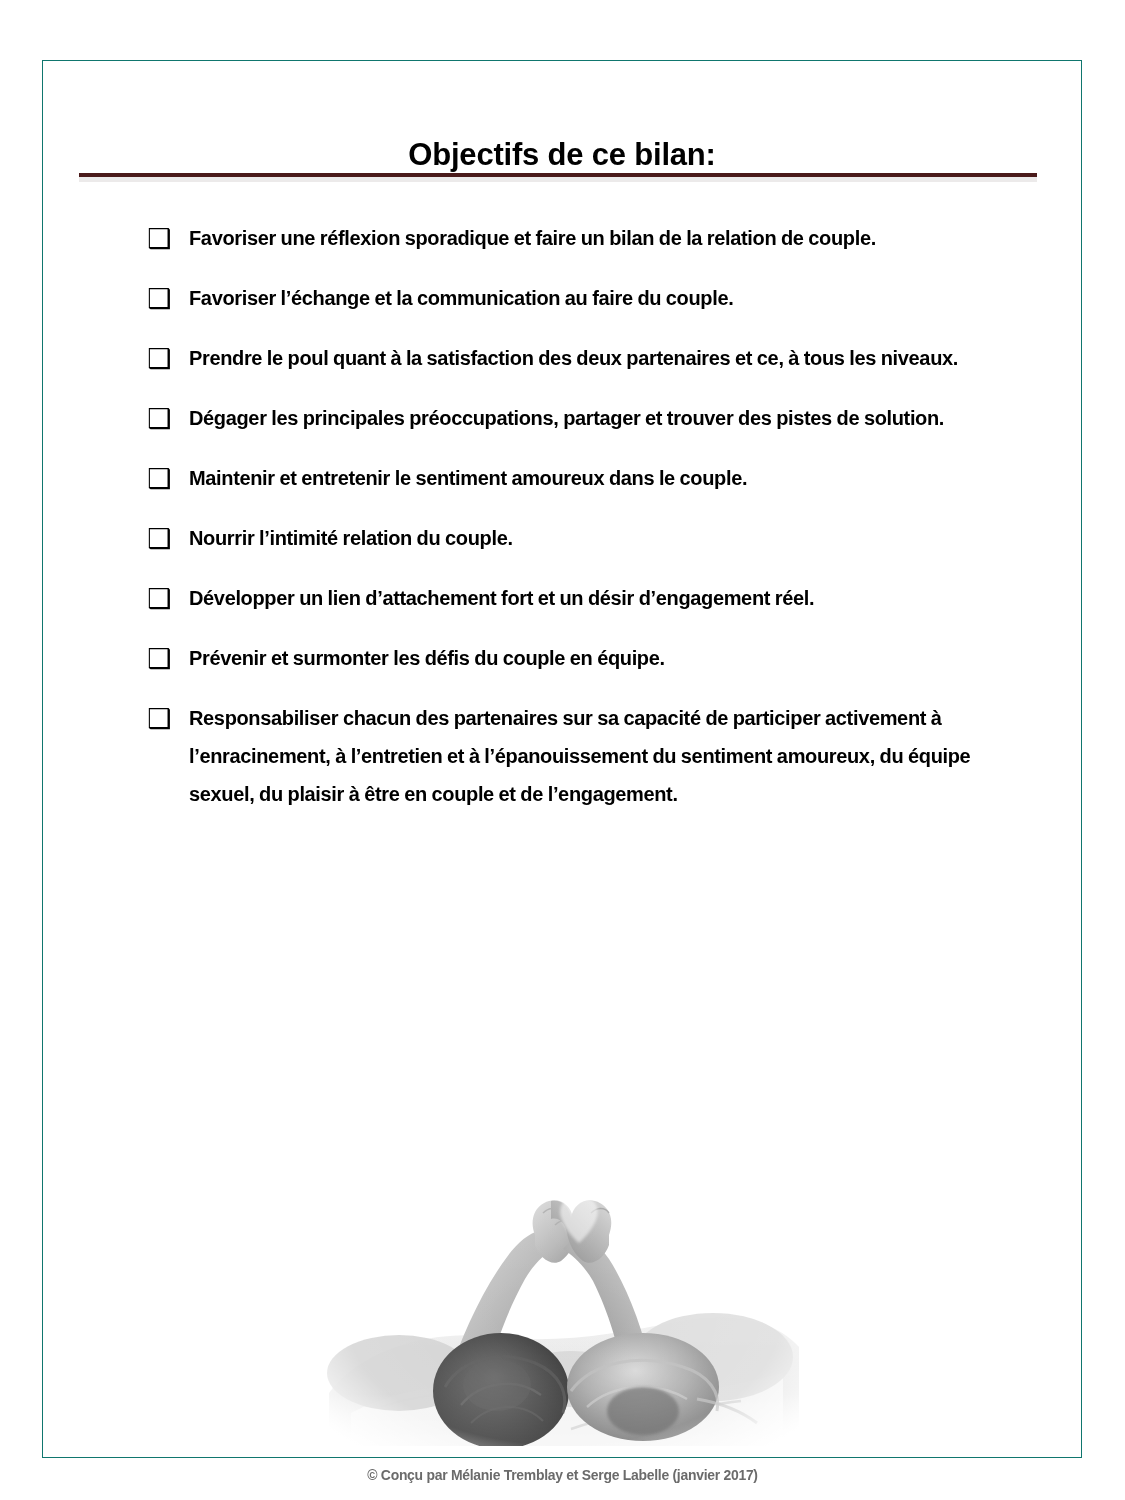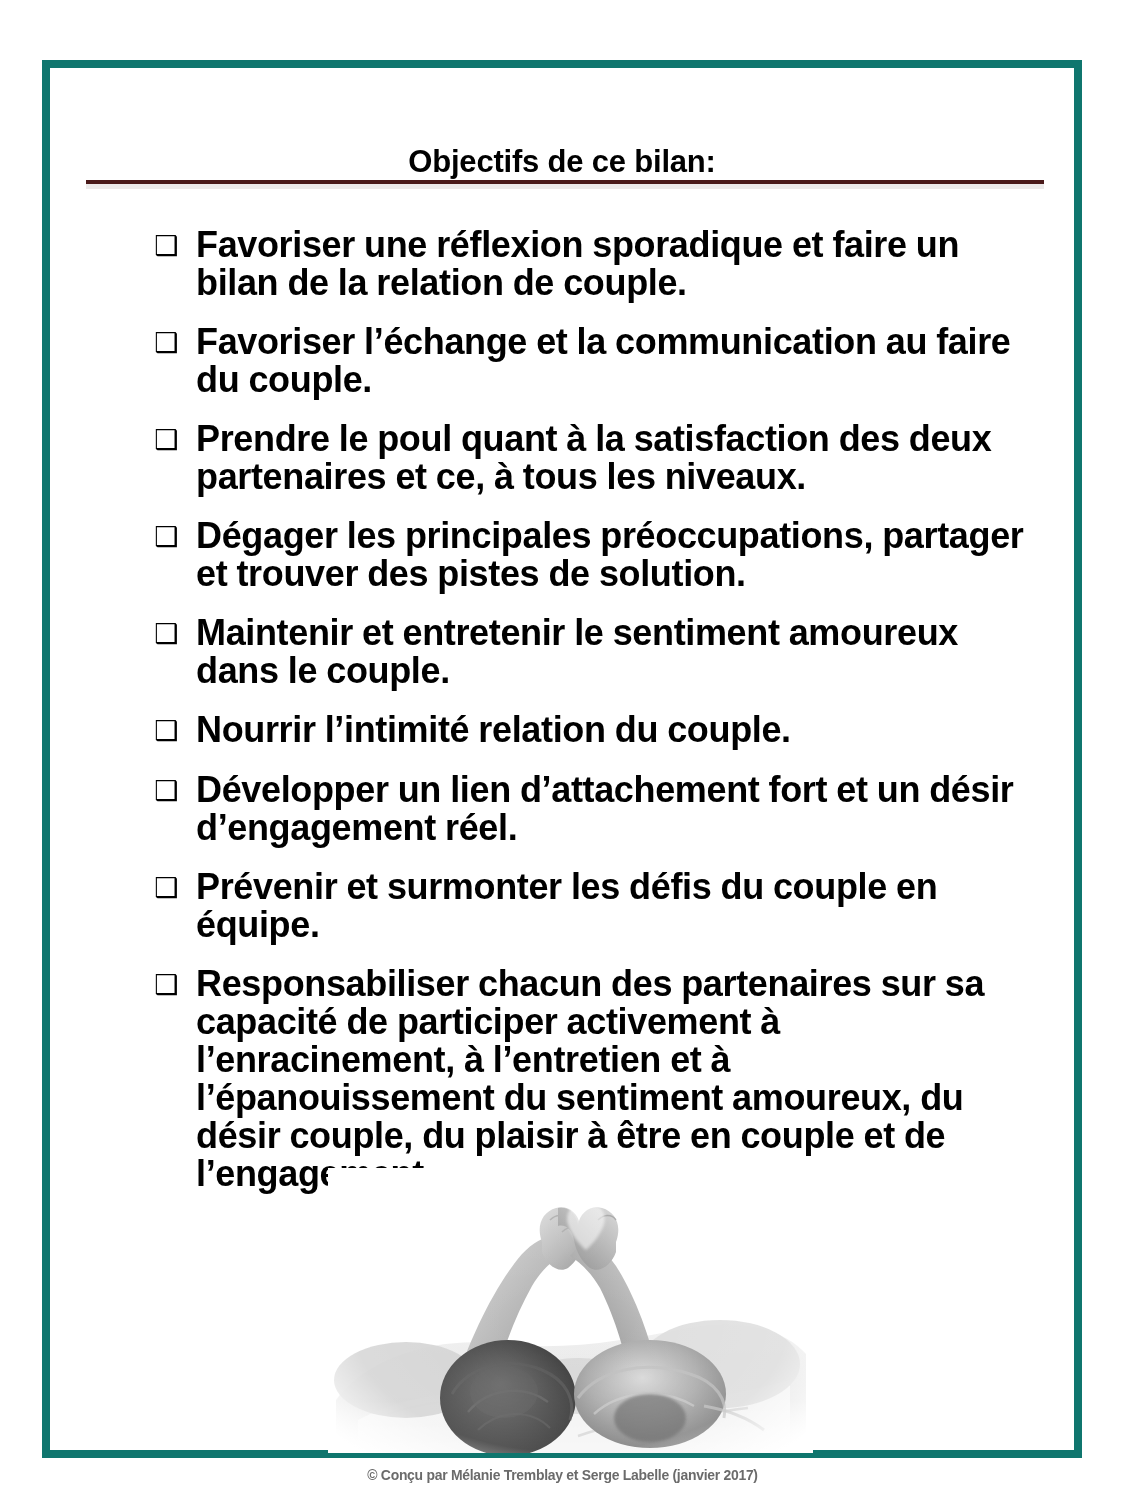--- a/index.html
+++ b/index.html
@@ -15,21 +15,21 @@
     overflow: hidden;
   }
 
   
   #page-frame {
     position: absolute;
     left: 42px;
     top: 60px;
     width: 1040px;
     height: 1398px;
-    border: 8px solid #0f766e;
+    border: 1px solid #0f766e;
     background: #ffffff;
     box-sizing: border-box;
   }
 
   
   #doc-title {
     position: absolute;
     left: 0;
     top: 55px;
     width: 100%;
@@ -81,21 +81,21 @@
     flex: 0 0 auto;
     width: 42px;
     font-size: 27px;
     line-height: 38px;
     color: #000000;
     font-family: "DejaVu Sans", sans-serif;
     padding-top: 1px;
   }
   .objective-text {
     flex: 1 1 auto;
-    font-size: 36px;
+    font-size: 20px;
     line-height: 38px;
     font-weight: bold;
     color: #000000;
     letter-spacing: -0.35px;
     word-spacing: -0.5px;
   }
 
   
   #couple-photo {
     position: absolute;
@@ -169,21 +169,21 @@
       <span class="objective-text">Développer un lien d’attachement fort et un désir d’engagement réel.</span>
     </div>
 
     <div class="objective-item">
       <span class="objective-bullet">❑</span>
       <span class="objective-text">Prévenir et surmonter les défis du couple en équipe.</span>
     </div>
 
     <div class="objective-item">
       <span class="objective-bullet">❑</span>
-      <span class="objective-text">Responsabiliser chacun des partenaires sur sa capacité de participer activement à l’enracinement, à l’entretien et à l’épanouissement du sentiment amoureux, du désir couple, du plaisir à être en couple et de l’engagement.</span>
+      <span class="objective-text">Responsabiliser chacun des partenaires sur sa capacité de participer activement à l’enracinement, à l’entretien et à l’épanouissement du sentiment amoureux, du équipe sexuel, du plaisir à être en couple et de l’engagement.</span>
     </div>
 
   </div>
 
   <div id="couple-photo">
     <svg viewBox="0 0 485 285" width="485" height="285" role="img">
       <defs>
         <radialGradient id="vignette" cx="50%" cy="55%" r="62%">
           <stop offset="0%" stop-color="#ffffff" stop-opacity="0"></stop>
           <stop offset="72%" stop-color="#ffffff" stop-opacity="0.15"></stop>

